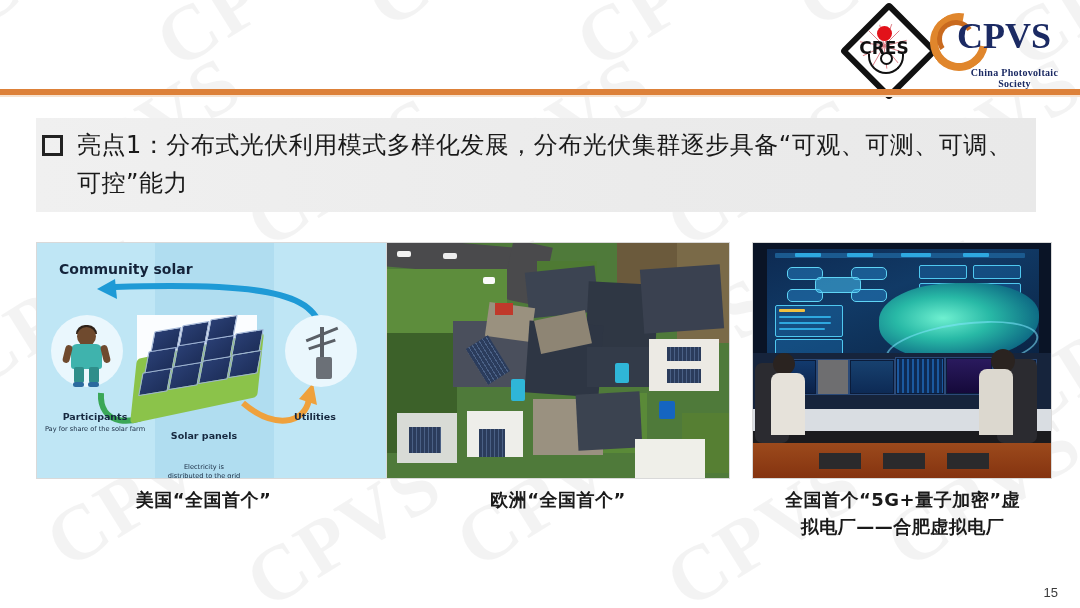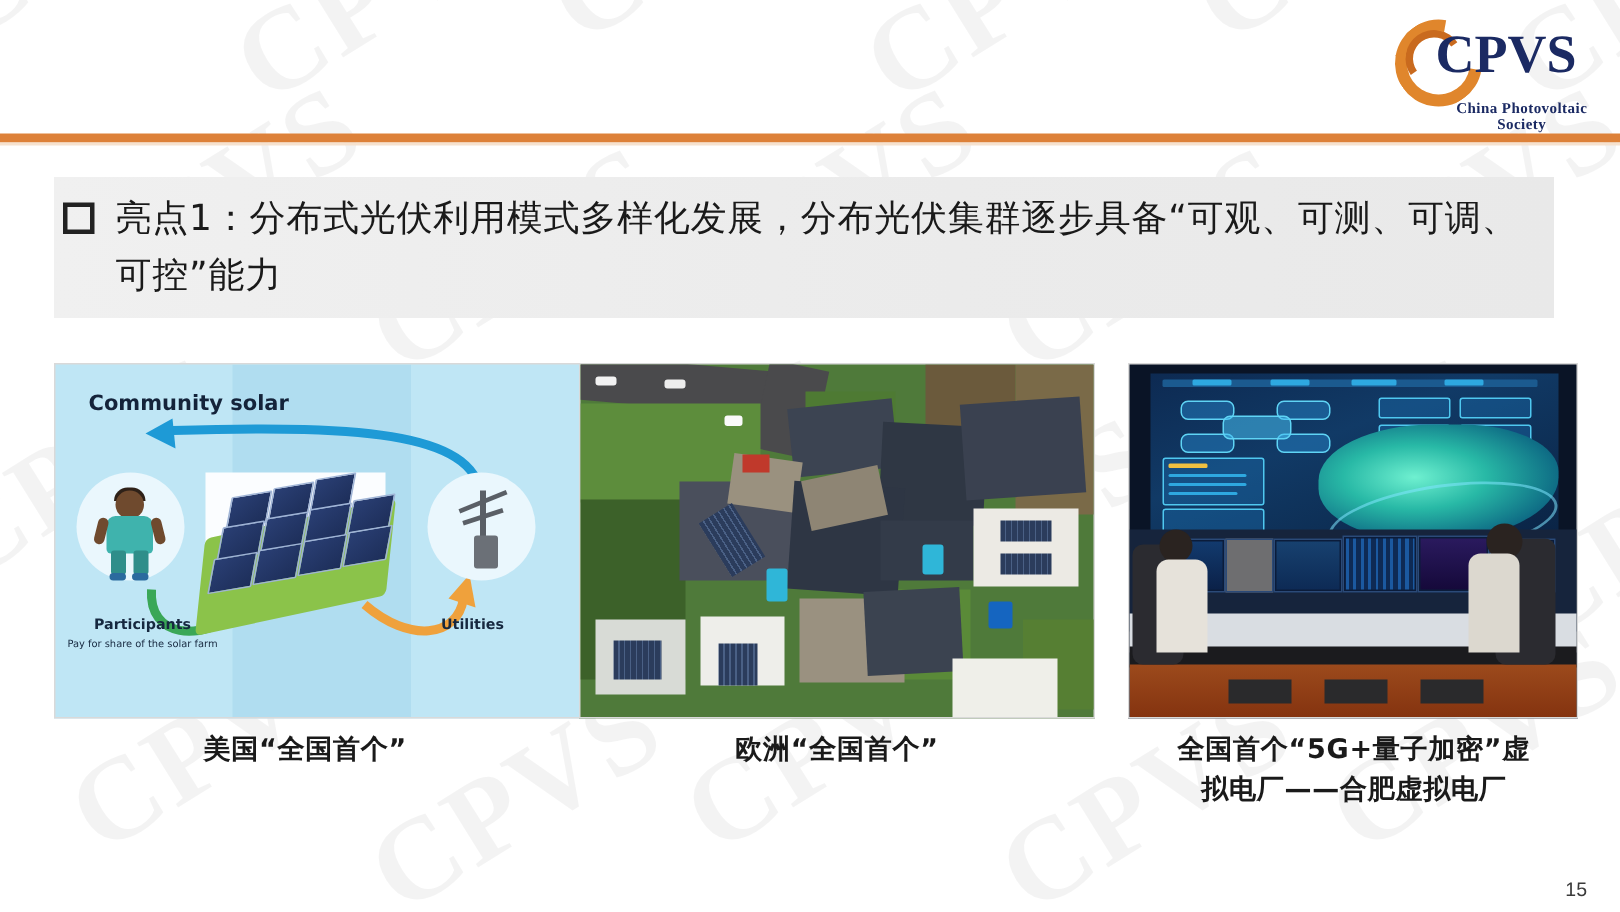--- a/index.html
+++ b/index.html
@@ -203,20 +203,42 @@
     <div class="wm" style="left: 230px; top: 550px; font-size: 78px;">CPVS</div>
     <div class="wm" style="left: 440px; top: 510px; font-size: 78px;">CPVS</div>
     <div class="wm" style="left: 650px; top: 550px; font-size: 78px;">CPVS</div>
     <div class="wm" style="left: 870px; top: 510px; font-size: 78px;">CPVS</div>
   </div>
 
 <div id="header">
 
   <div id="logo-area">
 
+    <div class="cres-logo">
+      <div class="cres-diamond"></div>
+      <svg class="cres-rays" viewBox="0 0 44 44">
+        <g stroke="#d6606a" stroke-width="0.9" opacity="0.85">
+          <line x1="22" y1="22" x2="22" y2="0"></line>
+            <line x1="22" y1="22" x2="34" y2="2"></line>
+          <line x1="22" y1="22" x2="42" y2="12"></line>
+            <line x1="22" y1="22" x2="44" y2="24"></line>
+          <line x1="22" y1="22" x2="40" y2="36"></line>
+            <line x1="22" y1="22" x2="28" y2="44"></line>
+          <line x1="22" y1="22" x2="14" y2="44"></line>
+            <line x1="22" y1="22" x2="2" y2="36"></line>
+          <line x1="22" y1="22" x2="0" y2="22"></line>
+            <line x1="22" y1="22" x2="4" y2="10"></line>
+          <line x1="22" y1="22" x2="12" y2="1"></line>
+        </g>
+      </svg>
+      <div class="cres-sun"></div>
+      <div class="cres-arc"></div>
+      <div class="cres-dot"></div>
+      <div class="cres-text">CRES</div>
+    </div>
 
     <div class="cpvs-logo">
       <div class="cpvs-swirl"></div>
       <div class="cpvs-swirl2"></div>
       <div class="cpvs-word">CPVS</div>
       <div class="cpvs-en">China Photovoltaic Society</div>
     </div>
 
   </div>
 
@@ -273,20 +295,25 @@
 
       <div class="bubble" id="u-bub"></div>
       <div class="pole" style="left:283px;top:84px;width:4px;height:46px;"></div>
       <div class="pole" style="left:268px;top:90px;width:34px;height:3px;transform:rotate(-22deg);"></div>
       <div class="pole" style="left:271px;top:100px;width:28px;height:3px;transform:rotate(-18deg);"></div>
       <div class="trans" style="left:279px;top:114px;width:16px;height:22px;"></div>
 
       <div class="cs-lbl" style="left:4px;top:168px;width:108px;">
         <span class="h">Participants</span>
         <span class="s">Pay for share of the solar farm</span>
+      </div>
+      <div class="cs-lbl" style="left:112px;top:168px;width:110px;white-space:pre-line;">
+        <span class="h">Solar panels</span>
+        <span class="s" style="white-space:pre-line">Electricity is
+distributed to the grid</span>
       </div>
       <div class="cs-lbl" style="left:224px;top:168px;width:108px;">
         <span class="h">Utilities</span>
       </div>
     </div>
   </div>
 
   <div class="figure" id="fig2">
     <div class="photo" id="photo2">
       <div class="road" style="left:0;top:0;width:150px;height:30px;transform:skewY(5deg);"></div>

